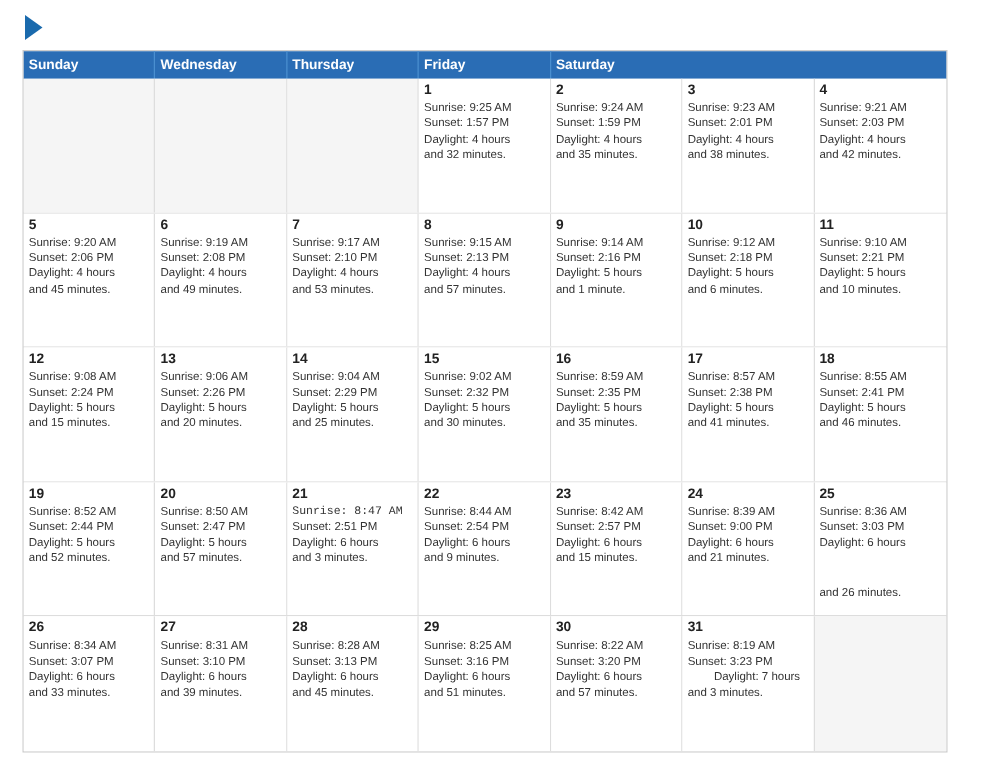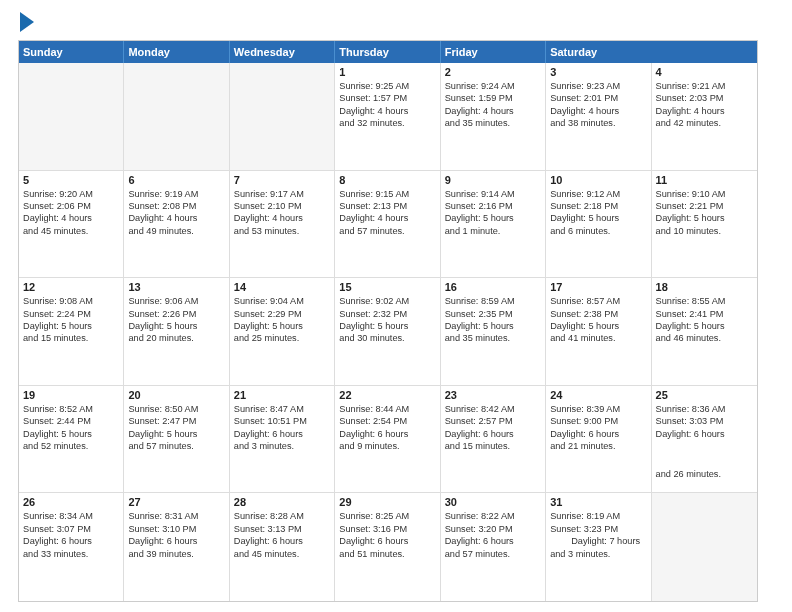--- a/index.html
+++ b/index.html
@@ -138,21 +138,20 @@
       <span class="logo-blue"></span>
     </div>
     <div class="header-right">
       <div class="month-title"></div>
       <div class="location"></div>
     </div>
   </div>
   <div class="calendar">
     <div class="cal-header" id="cal-header">
         <div class="cal-header-cell">Sunday</div>
-        <div class="cal-header-cell">Monday</div>
         <div class="cal-header-cell">Wednesday</div>
         <div class="cal-header-cell">Thursday</div>
         <div class="cal-header-cell">Friday</div>
         <div class="cal-header-cell">Saturday</div>
       </div>
     <div class="cal-body" id="cal-body">
         <div class="cal-row">
           <div class="cal-cell empty"></div>
           <div class="cal-cell empty"></div>
           <div class="cal-cell empty"></div>
@@ -338,22 +337,22 @@
             <div class="cell-text">
               <span style="display: block;">Sunrise: 8:50 AM</span>
               <span style="display: block;">Sunset: 2:47 PM</span>
               <span style="display: block;">Daylight: 5 hours</span>
               <span style="display: block;">and 57 minutes.</span>
             </div>
           </div>
           <div class="cal-cell">
             <span class="day-num">21</span>
             <div class="cell-text">
-              <span style="display: block;">Sunrise: 8:47 AM</span>
-              <span style="display: block;">Sunset: 10:51 PM</span>
+              <span style="display: block; font-family: Liberation Mono, monospace;">Sunrise: 8:47 AM</span>
+              <span style="display: block;">Sunset: 2:51 PM</span>
               <span style="display: block;">Daylight: 6 hours</span>
               <span style="display: block;">and 3 minutes.</span>
             </div>
           </div>
           <div class="cal-cell">
             <span class="day-num">22</span>
             <div class="cell-text">
               <span style="display: block;">Sunrise: 8:44 AM</span>
               <span style="display: block;">Sunset: 2:54 PM</span>
               <span style="display: block;">Daylight: 6 hours</span>

